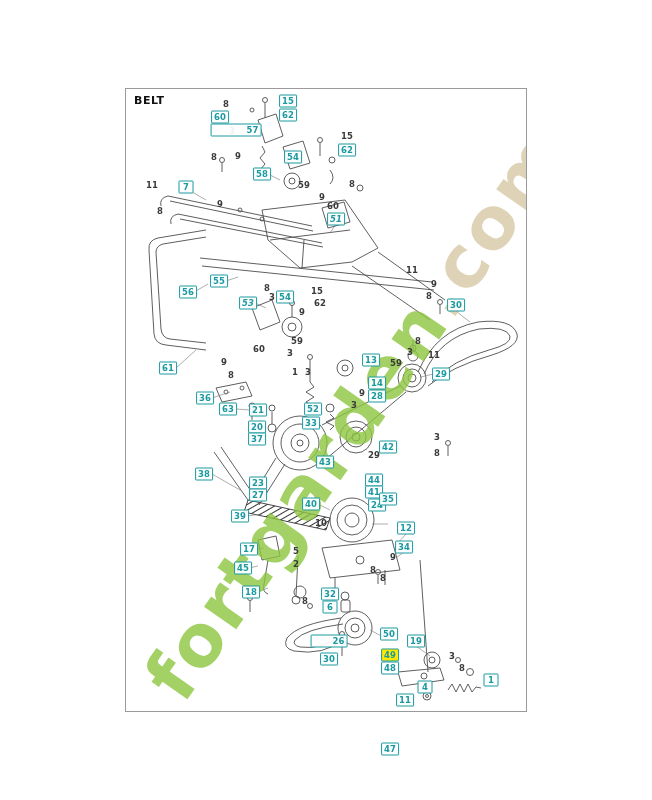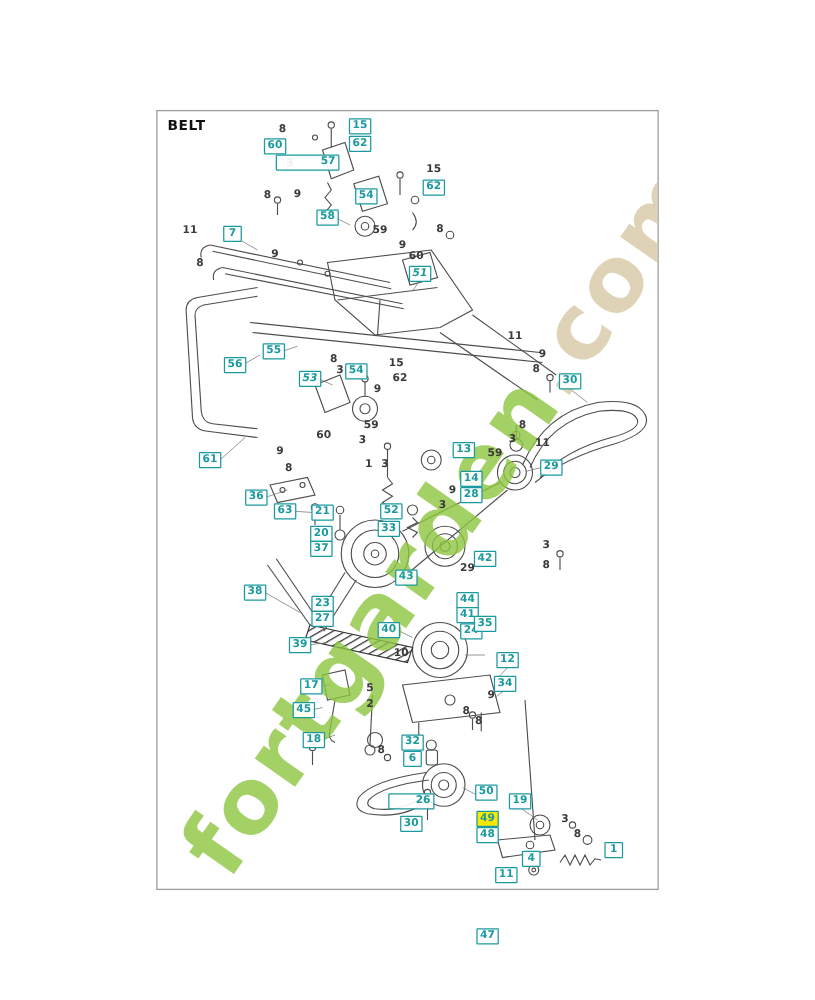--- a/index.html
+++ b/index.html
@@ -231,21 +231,21 @@
       <span class="wm-main">fortgarden</span><span class="wm-suffix">.com</span>
     </div>
   </div>
 
   <div class="callout-layer">
       <div class="callout plain" style="left: 226px; top: 104px;">8</div>
       <div class="callout boxed" style="left: 288px; top: 101px;">15</div>
       <div class="callout boxed" style="left: 288px; top: 115px;">62</div>
       <div class="callout boxed" style="left: 220px; top: 117px;">60</div>
       <div class="callout plain" style="left: 232px; top: 131px;">3</div>
-      <div class="callout boxed" style="left: 246px; top: 130px; padding-left: 35px;">57</div>
+      <div class="callout boxed" style="left: 236px; top: 130px; padding-left: 35px;">57</div>
       <div class="callout plain" style="left: 238px; top: 156px;">9</div>
       <div class="callout plain" style="left: 214px; top: 157px;">8</div>
       <div class="callout boxed" style="left: 293px; top: 157px;">54</div>
       <div class="callout plain" style="left: 347px; top: 136px;">15</div>
       <div class="callout boxed" style="left: 347px; top: 150px;">62</div>
       <div class="callout boxed" style="left: 262px; top: 174px;">58</div>
       <div class="callout plain" style="left: 304px; top: 185px;">59</div>
       <div class="callout plain" style="left: 352px; top: 184px;">8</div>
       <div class="callout plain" style="left: 152px; top: 185px;">11</div>
       <div class="callout boxed" style="left: 186px; top: 187px;">7</div>

